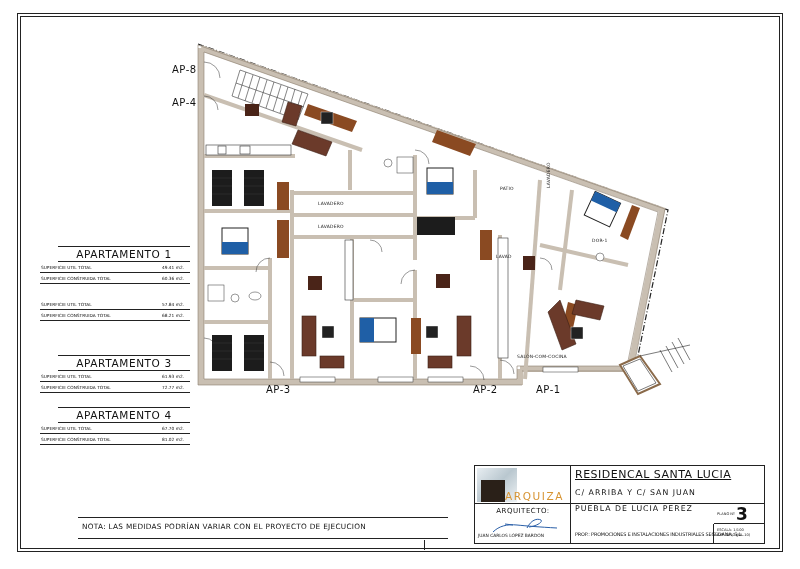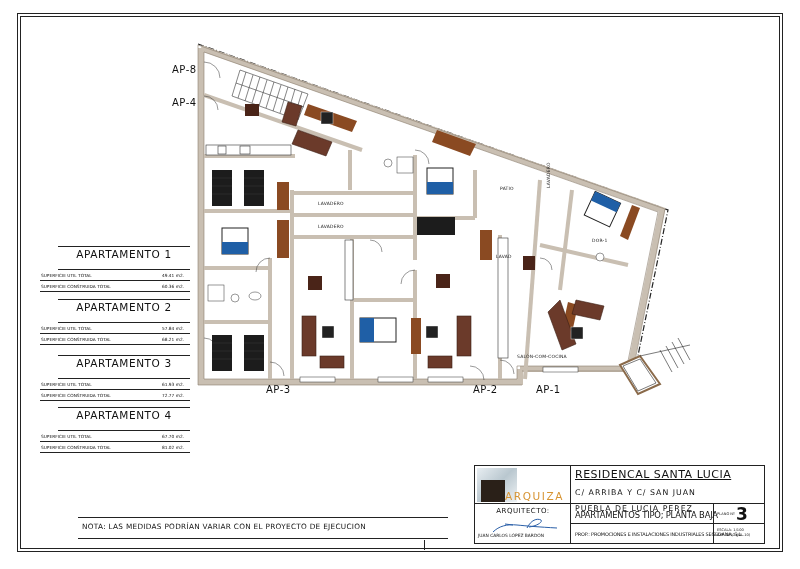--- a/index.html
+++ b/index.html
@@ -4,21 +4,21 @@
 <style>
   html,body{margin:0;padding:0;background:#ffffff;}
   body{width:800px;height:569px;position:relative;overflow:hidden;font-family:"DejaVu Sans","Liberation Sans",sans-serif;color:#111;}
   .frame-outer{position:absolute;left:17px;top:13px;width:766px;height:539px;border:1px solid #222;box-sizing:border-box;}
   .frame-inner{position:absolute;left:20px;top:16px;width:760px;height:533px;border:1.5px solid #222;box-sizing:border-box;}
   .plan{position:absolute;left:0;top:0;width:800px;height:569px;}
   .ap-label{position:absolute;font-size:10px;letter-spacing:0.5px;color:#111;}
   .room-label{position:absolute;font-size:4.5px;color:#222;letter-spacing:0.2px;}
 
   .apt-table{position:absolute;left:40px;width:150px;}
-  .apt-title{font-size:10.5px;letter-spacing:0.6px;text-align:center;border-top:1.5px solid #222;padding-top:1px;padding-bottom:9px;border-bottom:1.5px solid #222;margin-left:18px;}
+  .apt-title{font-size:10.5px;letter-spacing:0.6px;text-align:center;border-top:1.5px solid #222;padding-top:1px;padding-bottom:1px;border-bottom:1.5px solid #222;margin-left:18px;}
   .apt-row{display:flex;justify-content:space-between;font-size:4.3px;padding:3px 6px 2px 1px;border-bottom:1.3px solid #222;}
   .apt-row .val{white-space:nowrap;}
 
   .nota{position:absolute;left:78px;top:517px;width:370px;border-top:1.5px solid #222;border-bottom:1.5px solid #222;font-size:7.3px;letter-spacing:0.3px;padding:4px 0 7px 0;text-align:left;padding-left:4px;box-sizing:border-box;}
 
   .tb{position:absolute;left:474px;top:465px;width:291px;height:79px;border:1.5px solid #222;box-sizing:border-box;}
   .tb-logo{position:absolute;left:0;top:0;width:96px;height:38px;border-right:1.5px solid #222;border-bottom:1.5px solid #222;box-sizing:border-box;background:#fff;overflow:hidden;}
   .tb-logo .bld{position:absolute;left:2px;top:2px;width:40px;height:34px;background:linear-gradient(135deg,#e8eef2 0%,#b9c7cf 50%,#eef2f4 100%);}
   .tb-logo .dark{position:absolute;left:6px;top:14px;width:24px;height:22px;background:#2a2018;}
   .tb-logo .word{position:absolute;left:30px;top:24px;font-size:10.5px;letter-spacing:1.6px;color:#d79433;}
@@ -237,21 +237,20 @@
     <span>SUPERFICIE UTIL TOTAL</span>
     <span class="val"><span>49.41</span> <span>m2.</span></span>
   </div>
   <div class="apt-row">
     <span>SUPERFICIE CONSTRUIDA TOTAL</span>
     <span class="val"><span>60.36</span> <span>m2.</span></span>
   </div>
 </div>
 
 <div class="apt-table" style="top:299px;">
-  <div class="apt-title">APARTAMENTO 2</div>
   <div class="apt-row">
     <span>SUPERFICIE UTIL TOTAL</span>
     <span class="val"><span>57.84</span> <span>m2.</span></span>
   </div>
   <div class="apt-row">
     <span>SUPERFICIE CONSTRUIDA TOTAL</span>
     <span class="val"><span>68.21</span> <span>m2.</span></span>
   </div>
 </div>
 
@@ -292,21 +291,20 @@
     <svg style="position:absolute;left:12px;top:12px;" width="75" height="18" viewBox="0 0 75 18">
       <path d="M6,16 C12,10 20,8 30,9 C40,10 52,11 70,12 M40,12 C44,4 50,2 54,4 C56,6 50,10 42,11 M18,8 L26,9" fill="none" stroke="#2a5fa8" stroke-width="1"></path>
     </svg>
     <div class="name">JUAN CARLOS LÓPEZ BARDÓN</div>
   </div>
   <div class="tb-title">
     <div class="t1">RESIDENCAL SANTA LUCIA</div>
     <div class="t2">C/ ARRIBA Y C/ SAN JUAN</div>
     <div class="t2">PUEBLA DE LUCIA PEREZ</div>
   </div>
-  <div class="tb-sub">APARTAMENTOS TIPO; PLANTA BAJA</div>
   <div class="tb-prop">PROP.: PROMOCIONES E INSTALACIONES INDUSTRIALES SEGEDANA, S.L.</div>
   <div class="tb-plano">
     <span class="pl">PLANO Nº</span>
     <span class="num">3</span>
   </div>
   <div class="tb-scale">
     <div>ESCALA: 1/100</div>
     <div>EXP. 2010 (JUL-10)</div>
   </div>
 </div>

